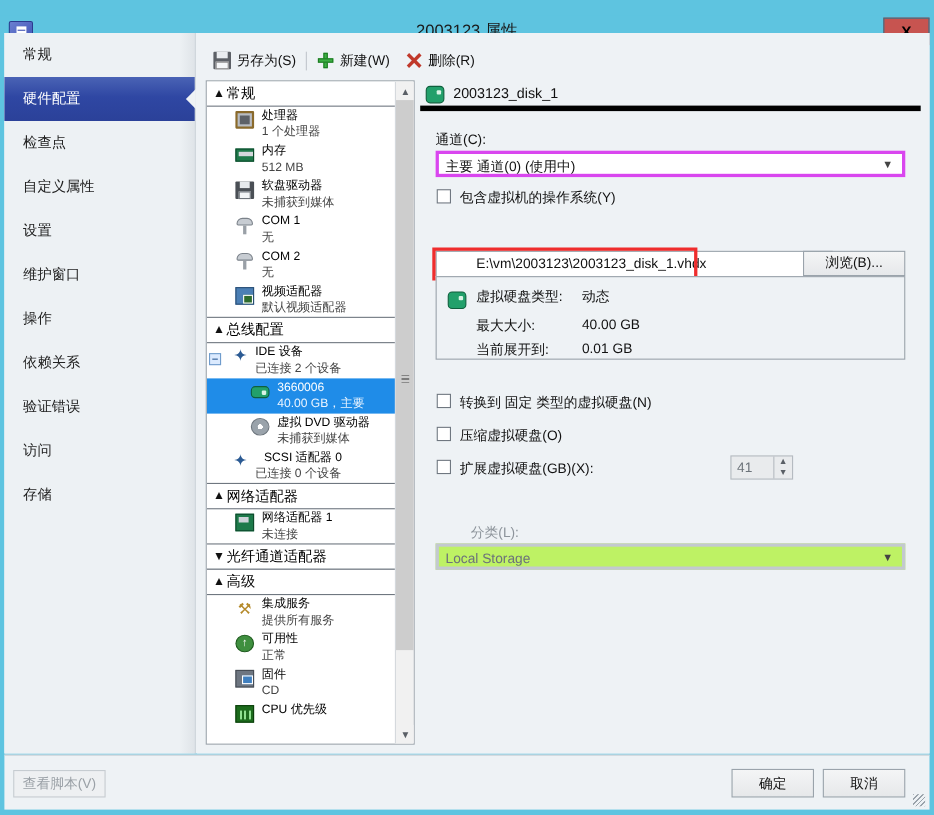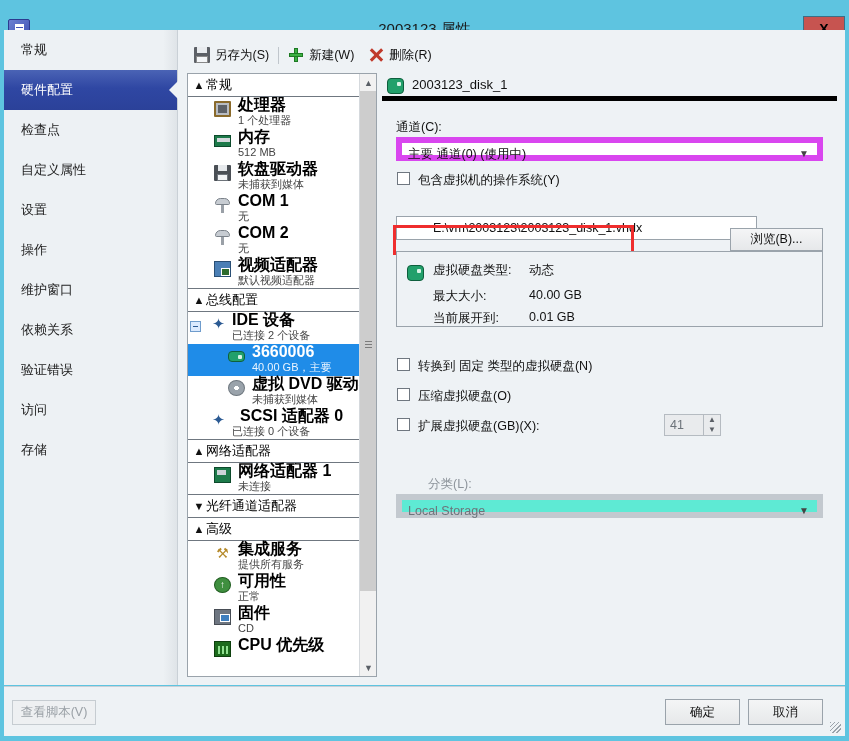--- a/index.html
+++ b/index.html
@@ -108,21 +108,21 @@
   }
   .grp:first-child{margin-top:0;border-top:none;}
   .chev{width:14px;font-size:11px;color:#111;text-align:center;flex:0 0 14px;line-height:22px;}
   .node{
     position:relative;height:32px;padding-left:24px;box-sizing:border-box;cursor:pointer;
   }
   .node.ind{padding-left:8px;}
   .node.sel{background:#1f8ce8;color:#fff;}
   .nico{position:absolute;left:26px;top:4px;width:17px;height:16px;}
   .node.ind .nico{left:10px;}
-  .ntxt{position:absolute;left:50px;top:0px;font-size:16px;line-height:16px;white-space:nowrap;font-weight:bold;}
+  .ntxt{position:absolute;left:50px;top:0px;font-size:11px;line-height:16px;white-space:nowrap;}
   .node.ind .ntxt{left:34px;}
   .nsub{position:absolute;left:50px;top:16px;font-size:11px;line-height:15px;color:#444;white-space:nowrap;}
   .node.ind .nsub{left:34px;}
   .node.sel .nsub{color:#eaf4ff;}
   .expander{position:absolute;left:2px;top:9px;width:11px;height:11px;border:1px solid #6f9ccc;background:#dbeafe;box-sizing:border-box;}
   .expander:before{content:"";position:absolute;left:2px;top:4px;width:5px;height:1px;background:#2b5a93;}
 
   
   .i-cpu{background:#b8bcc2;border:2px solid #8a6a2b;border-radius:1px;box-sizing:border-box;}
   .i-cpu:after{content:"";position:absolute;left:2px;top:2px;right:2px;bottom:2px;background:#5d6167;}
@@ -174,25 +174,25 @@
     position:absolute;left:0;top:0;width:455px;height:28px;
     border-bottom:5px solid #000000;display:flex;align-items:center;padding-left:5px;
     box-sizing:border-box;
   }
   .det-head .hico{position:relative;width:17px;height:16px;margin-right:8px;flex:0 0 17px;}
   .det-head .htxt{font-size:13px;color:#111;}
 
   .lbl{position:absolute;font-size:12.5px;color:#111;}
   .lbl.dim{color:#8d949b;margin-left:32px;}
   .sel-box{
-    position:absolute;background:#fff;border:6px solid #d946ef;box-sizing:border-box;
+    position:absolute;background:#fff;border:3px solid #d946ef;box-sizing:border-box;
     font-size:12.5px;color:#111;padding-left:6px;line-height:22px;height:24px;cursor:pointer;
   }
   .sel-box .arw{position:absolute;right:8px;top:0;font-size:10px;color:#444;line-height:22px;}
-  .sel-box.dis{background:#5eead4;border-color:#c3c9cf;color:#6c737a;}
+  .sel-box.dis{background:#bef264;border-color:#c3c9cf;color:#6c737a;}
 
   .chk{position:absolute;width:13px;height:13px;border:1px solid #6f7780;background:#fff;box-sizing:border-box;cursor:pointer;}
 
   .txtbox{
     position:absolute;background:#fff;border:1px solid #9aa3ab;box-sizing:border-box;
     height:24px;line-height:22px;font-size:12.5px;padding-left:4px;color:#111;
   }
   .redbox{
     position:absolute;border:3px solid #ef2d2d;box-sizing:border-box;pointer-events:none;
   }
@@ -238,22 +238,22 @@
   </div>
 
   <div class="content">
 
     <div class="nav">
       <div class="nav-item">常规</div>
       <div class="nav-item selected">硬件配置</div>
       <div class="nav-item">检查点</div>
       <div class="nav-item">自定义属性</div>
       <div class="nav-item">设置</div>
+      <div class="nav-item">维护窗口</div>
       <div class="nav-item">操作</div>
-      <div class="nav-item">维护窗口</div>
       <div class="nav-item">依赖关系</div>
       <div class="nav-item">验证错误</div>
       <div class="nav-item">访问</div>
       <div class="nav-item">存储</div>
     </div>
 
     <div class="pane">
 
       <div class="toolbar">
         <div class="tb-btn">
@@ -394,21 +394,21 @@
 
         <div class="lbl" style="left:14px;top:46px;">通道(C):</div>
         <div class="sel-box" style="left:14px;top:64px;width:427px;">
           <span>主要 通道(0) (使用中)</span>
           <span class="arw">▼</span>
         </div>
 
         <div class="chk" style="left:15px;top:99px;"></div>
         <div class="lbl" style="left:36px;top:99px;">包含虚拟机的操作系统(Y)</div>
 
-        <div class="txtbox" style="left:14px;top:143px;width:361px;padding-left:36px;">E:\vm\2003123\2003123_disk_1.vhdx</div>
+        <div class="txtbox" style="left:14px;top:155px;width:361px;padding-left:36px;">E:\vm\2003123\2003123_disk_1.vhdx</div>
         <div class="redbox" style="left:11px;top:152px;width:241px;height:30px;"></div>
         <div class="btn" style="left:348px;top:155px;width:93px;height:23px;">浏览(B)...</div>
 
         <div class="infobox" style="left:14px;top:178px;width:427px;height:76px;">
           <span class="hico i-disk" style="position:absolute;left:10px;top:10px;width:17px;height:16px;"></span>
           <span class="row" style="left:36px;top:10px;">虚拟硬盘类型:</span>
           <span class="row" style="left:132px;top:10px;">动态</span>
           <span class="row" style="left:36px;top:36px;">最大大小:</span>
           <span class="row" style="left:132px;top:36px;">40.00 GB</span>
           <span class="row" style="left:36px;top:58px;">当前展开到:</span>

